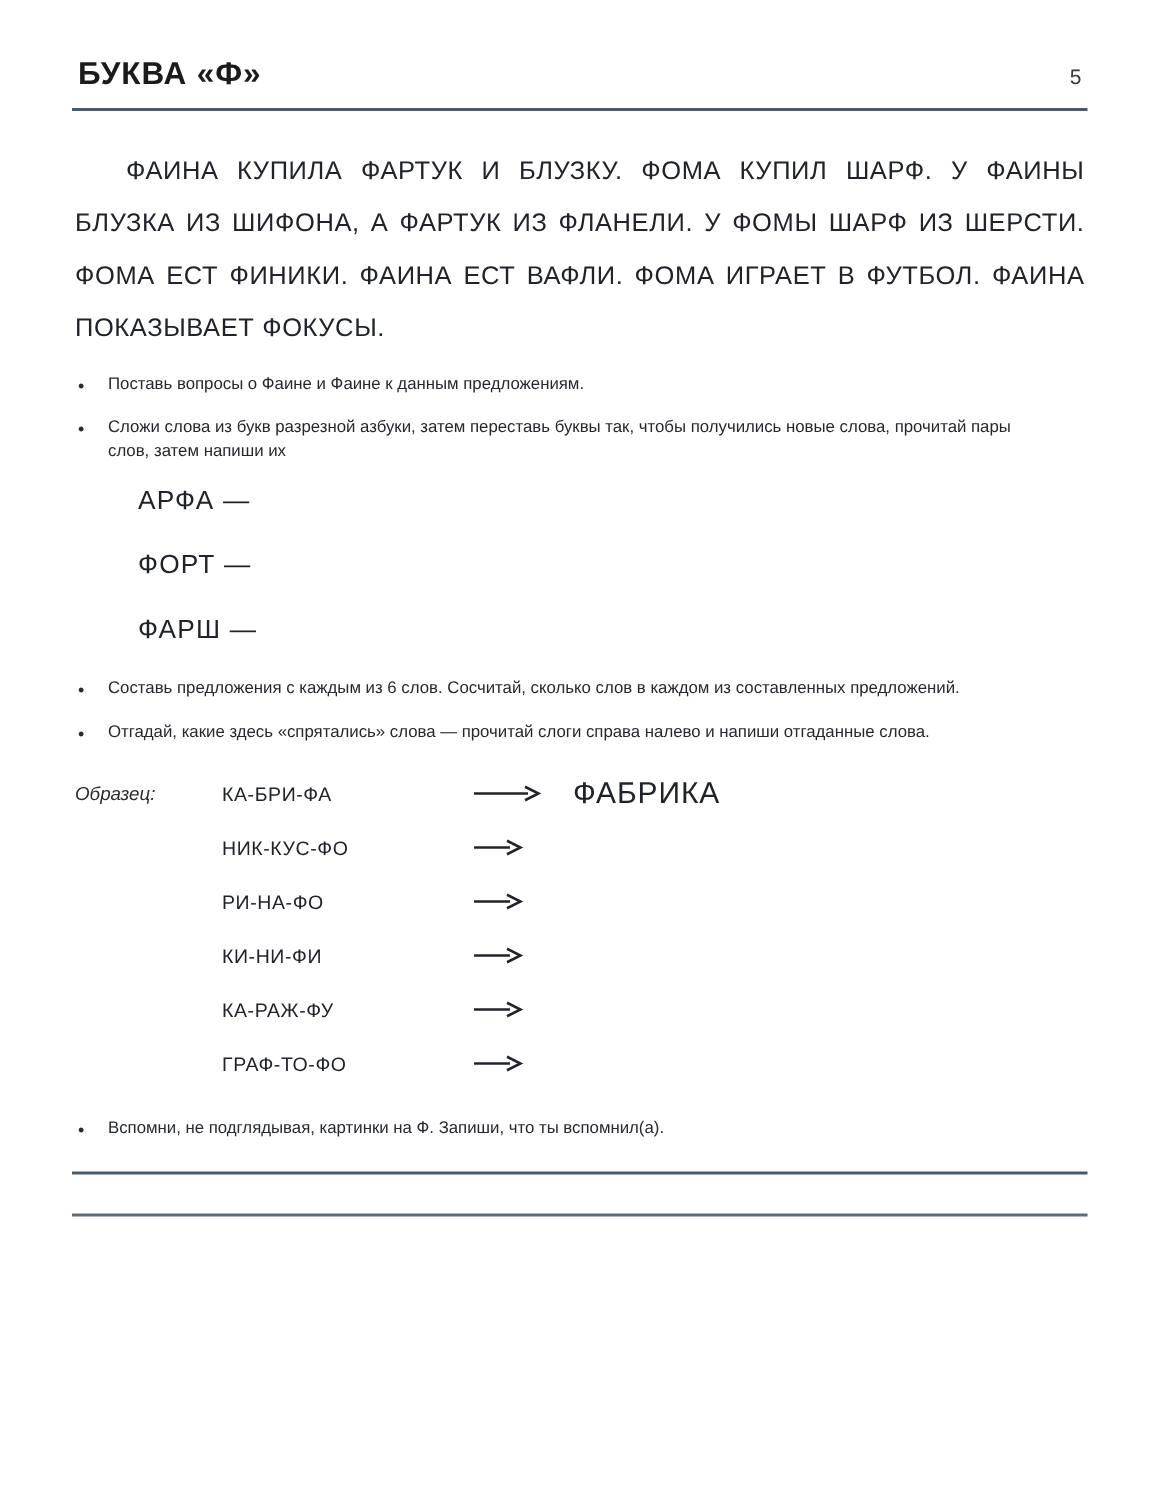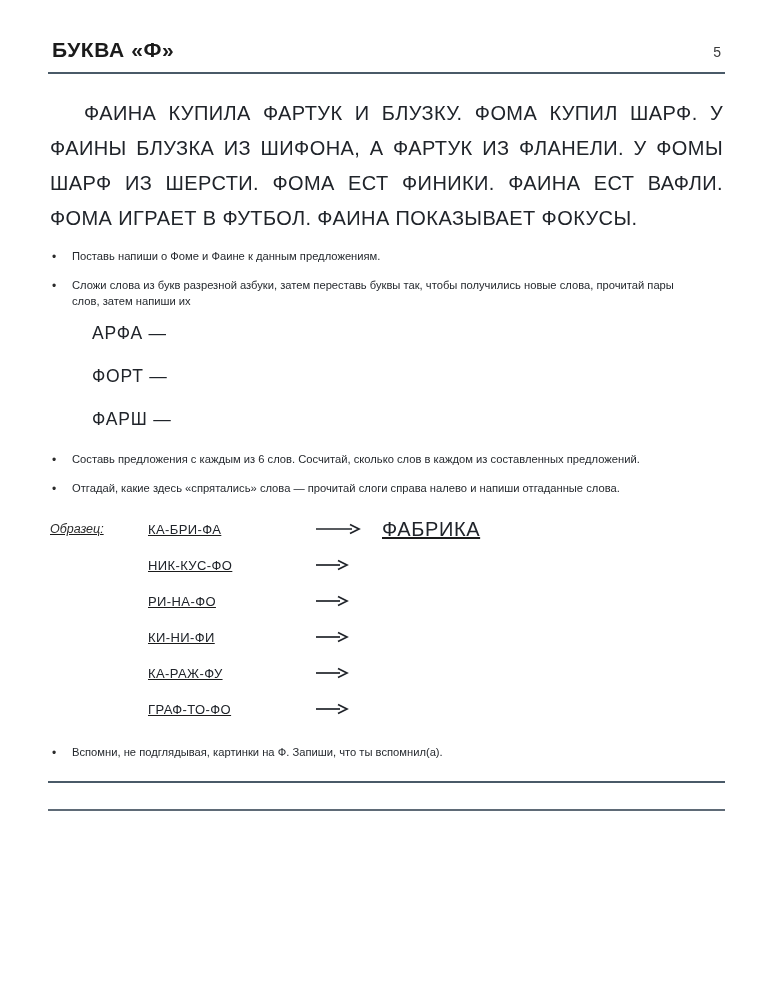--- a/index.html
+++ b/index.html
@@ -43,21 +43,21 @@
   }
   .rule {
     height: 2px;
     background: #4a5a68;
     margin-top: 10px;
   }
 
   
   .reading {
     margin: 22px 2px 0 2px;
-    font-size: 20px;
+    font-size: 17px;
     line-height: 35px;
     letter-spacing: 0.4px;
     text-align: justify;
     text-align-last: left;
     color: #20242a;
     text-transform: uppercase;
     font-stretch: condensed;
   }
   .reading .indent { display: inline-block; width: 34px; }
 
@@ -94,21 +94,20 @@
   }
 
   
   .syltable {
     margin: 14px 0 0 0;
   }
   .sylrow {
     display: flex;
     align-items: center;
     height: 36px;
-    text-decoration: underline;
   }
   .sylrow .label {
     width: 98px;
     flex: 0 0 98px;
     font-size: 12.5px;
     font-style: italic;
     color: #2b2b2b;
     padding-left: 2px;
   }
   .sylrow .syllables {
@@ -151,21 +150,21 @@
   <div class="header">
     <div class="header-title">БУКВА «Ф»</div>
     <div class="header-page">5</div>
   </div>
   <div class="rule"></div>
 
   <div class="reading"><span class="indent"></span><span>ФАИНА КУПИЛА ФАРТУК И БЛУЗКУ. ФОМА КУПИЛ ШАРФ. У ФАИНЫ БЛУЗКА ИЗ ШИФОНА, А ФАРТУК ИЗ ФЛАНЕЛИ. У ФОМЫ ШАРФ ИЗ ШЕРСТИ. ФОМА ЕСТ ФИНИКИ. ФАИНА ЕСТ ВАФЛИ. ФОМА ИГРАЕТ В ФУТБОЛ. ФАИНА ПОКАЗЫВАЕТ ФОКУСЫ.</span></div>
 
   <div class="task">
     <div class="bullet">•</div>
-    <div class="text">Поставь напиши о Фоме и Фаине к данным предложениям.</div>
+    <div class="text">Поставь вопросы о Фаине и Фаине к данным предложениям.</div>
   </div>
 
   <div class="task">
     <div class="bullet">•</div>
     <div class="text">Сложи слова из букв разрезной азбуки, затем переставь буквы так, чтобы получились новые слова, прочитай пары слов, затем напиши их</div>
   </div>
 
   <div class="wordlist">
     <div class="wordline">АРФА —</div>
     <div class="wordline">ФОРТ —</div>

